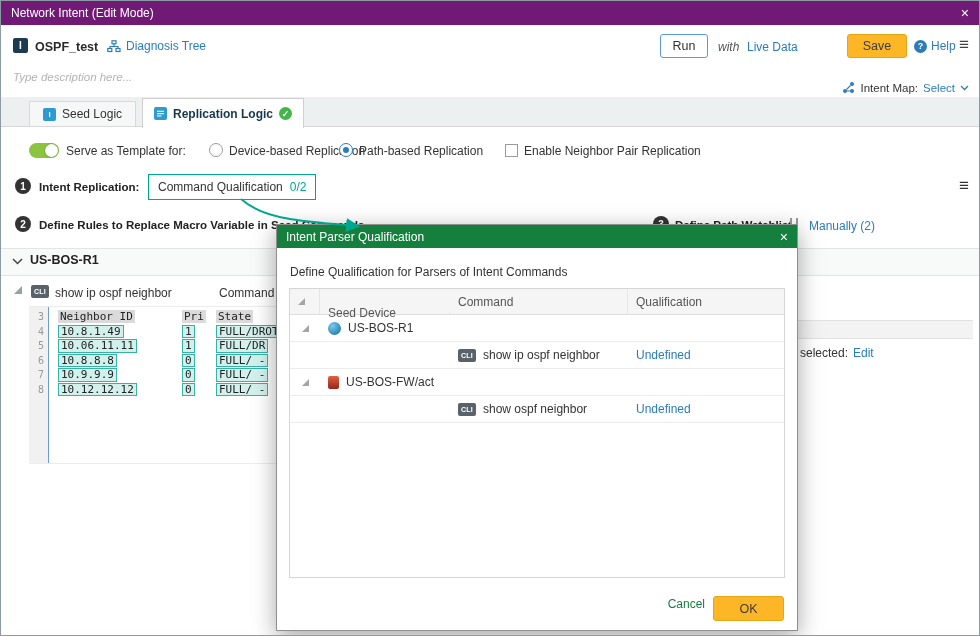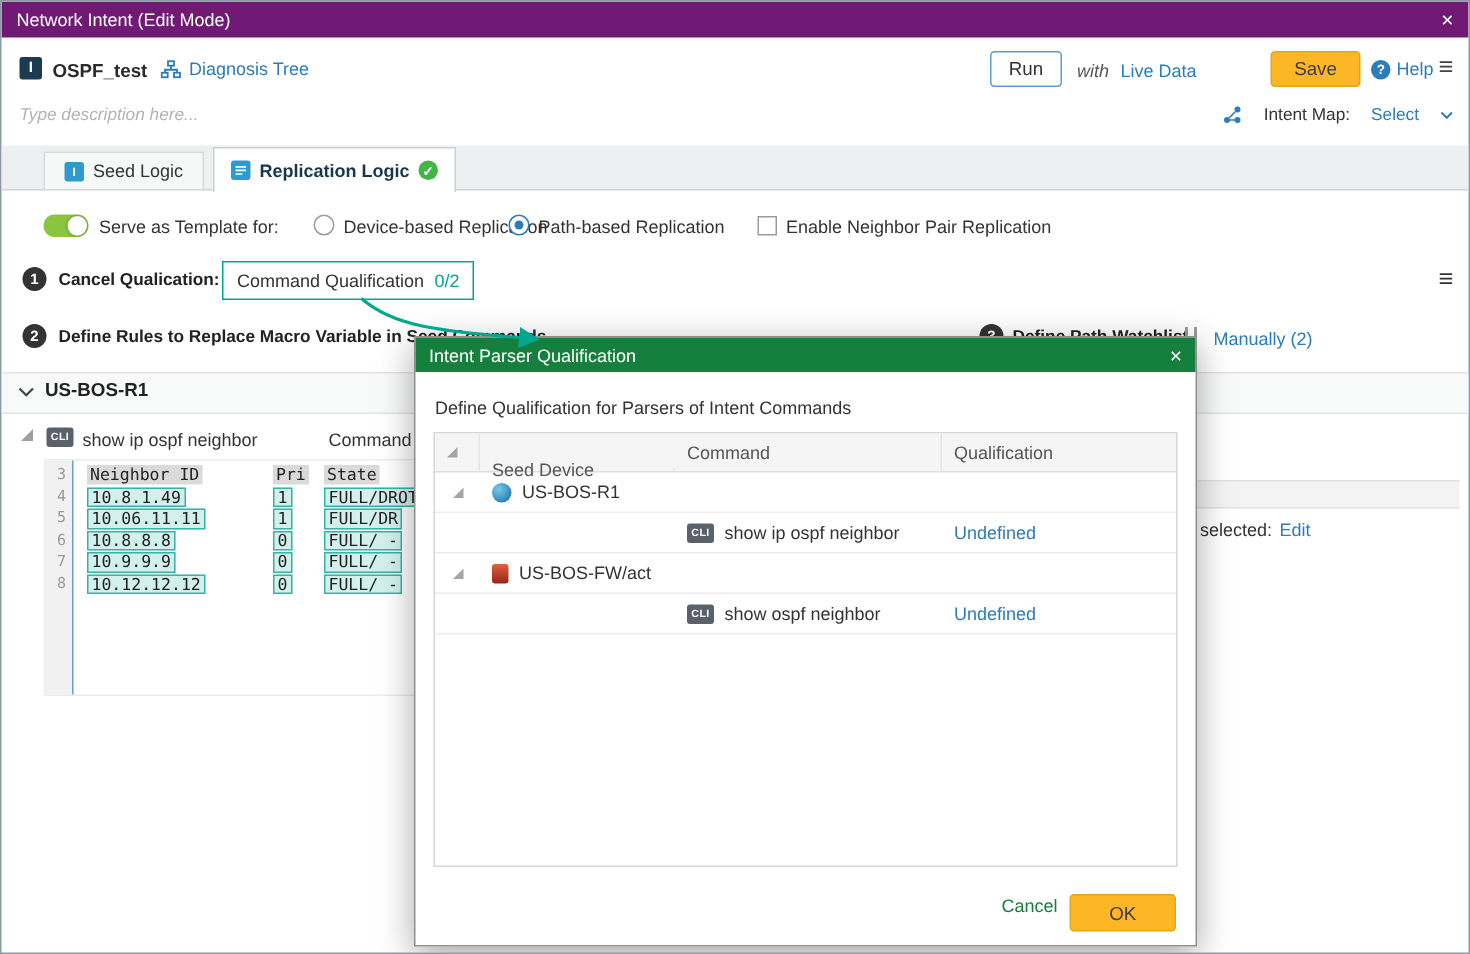--- a/index.html
+++ b/index.html
@@ -17,21 +17,21 @@
   .diag{position:absolute;left:106px;top:38px;display:flex;align-items:center;gap:5px;font-size:12px;color:#2b7cb9;cursor:pointer;}
   .run-btn{position:absolute;left:659px;top:33px;width:48px;height:24px;background:#fff;border:1px solid #5b9bd5;border-radius:3px;font-size:12.5px;color:#333;display:flex;align-items:center;justify-content:center;cursor:pointer;}
   .with-lbl{position:absolute;left:717px;top:39px;font-size:12px;font-style:italic;color:#555;}
   .livedata{position:absolute;left:746px;top:39px;font-size:12px;color:#2b7cb9;cursor:pointer;}
   .save-btn{position:absolute;left:846px;top:33px;width:60px;height:24px;background:#fcb626;border:1px solid #e2a713;border-radius:3px;font-size:12.5px;color:#3d3d3d;display:flex;align-items:center;justify-content:center;cursor:pointer;}
   .helplink{position:absolute;left:913px;top:38px;display:flex;align-items:center;gap:4px;font-size:12px;color:#2b7cb9;cursor:pointer;}
   .help-q{width:13px;height:13px;border-radius:50%;background:#2b7cb9;color:#fff;font-size:9px;font-weight:bold;display:flex;align-items:center;justify-content:center;}
   .menu-top{position:absolute;left:958px;top:34px;font-size:17px;color:#444;cursor:pointer;}
   .desc-input{position:absolute;left:12px;top:67px;width:520px;height:18px;border:0;outline:0;background:transparent;font-family:"Liberation Sans",sans-serif;font-size:11.5px;font-style:italic;color:#555;}
   .desc-input::placeholder{color:#b3b3b3;font-style:italic;}
-  .mapline{position:absolute;right:10px;top:69px;display:flex;align-items:center;gap:14px;font-size:11.5px;}
+  .mapline{position:absolute;right:10px;top:80px;display:flex;align-items:center;gap:5px;font-size:11.5px;}
   .mapline .lbl{color:#333;}
   .mapline .val{color:#2b7cb9;cursor:pointer;}
 
   
   .tabstrip{position:absolute;left:0;top:96px;right:0;height:30px;background:#edf0f1;border-bottom:1px solid #d6d6d6;}
   .tab{display:flex;align-items:center;gap:6px;font-size:12px;cursor:pointer;}
   .tab-seed{position:absolute;left:28px;top:100px;height:26px;padding:0 13px;background:#f6f7f7;border:1px solid #d9d9d9;color:#333;z-index:1;}
   .tab-repl{position:absolute;left:141px;top:97px;height:30px;padding:0 11px;background:#fff;border:1px solid #cfcfcf;border-bottom:0;color:#17374e;font-weight:bold;z-index:2;}
   .tabicon{width:13px;height:13px;background:#2f9ad0;border-radius:2px;color:#fff;font-size:8px;font-weight:bold;display:flex;align-items:center;justify-content:center;flex:0 0 auto;}
   .checkicon{width:13px;height:13px;background:#43b649;border-radius:50%;color:#fff;font-size:9px;display:flex;align-items:center;justify-content:center;flex:0 0 auto;}
@@ -194,21 +194,21 @@
     </span>
   <span class="optlbl lbl-toggle">Serve as Template for:</span>
   <span class="radio radio-dev"></span>
   <span class="optlbl lbl-radio-dev">Device-based Replication</span>
   <span class="radio radio-path"></span>
   <span class="optlbl lbl-radio-path">Path-based Replication</span>
   <span class="checkbox"></span>
   <span class="optlbl lbl-checkbox">Enable Neighbor Pair Replication</span>
 
   <span class="numcircle s1-num">1</span>
-  <span class="sec-lbl s1-lbl">Cancel Qualication:</span>
+  <span class="sec-lbl s1-lbl">Intent Replication:</span>
   <span class="qualbox">
     <span>Command Qualification</span>
     <span class="cnt">0/2</span>
   </span>
   <span class="menu-sec">≡</span>
 
   <span class="numcircle s2-num">2</span>
   <span class="sec-lbl s2-lbl">Define Rules to Replace Macro Variable in Seed Commands</span>
   <span class="numcircle s3-num">3</span>
   <span class="sec-lbl s3-lbl">Define Path Watchlist</span>

